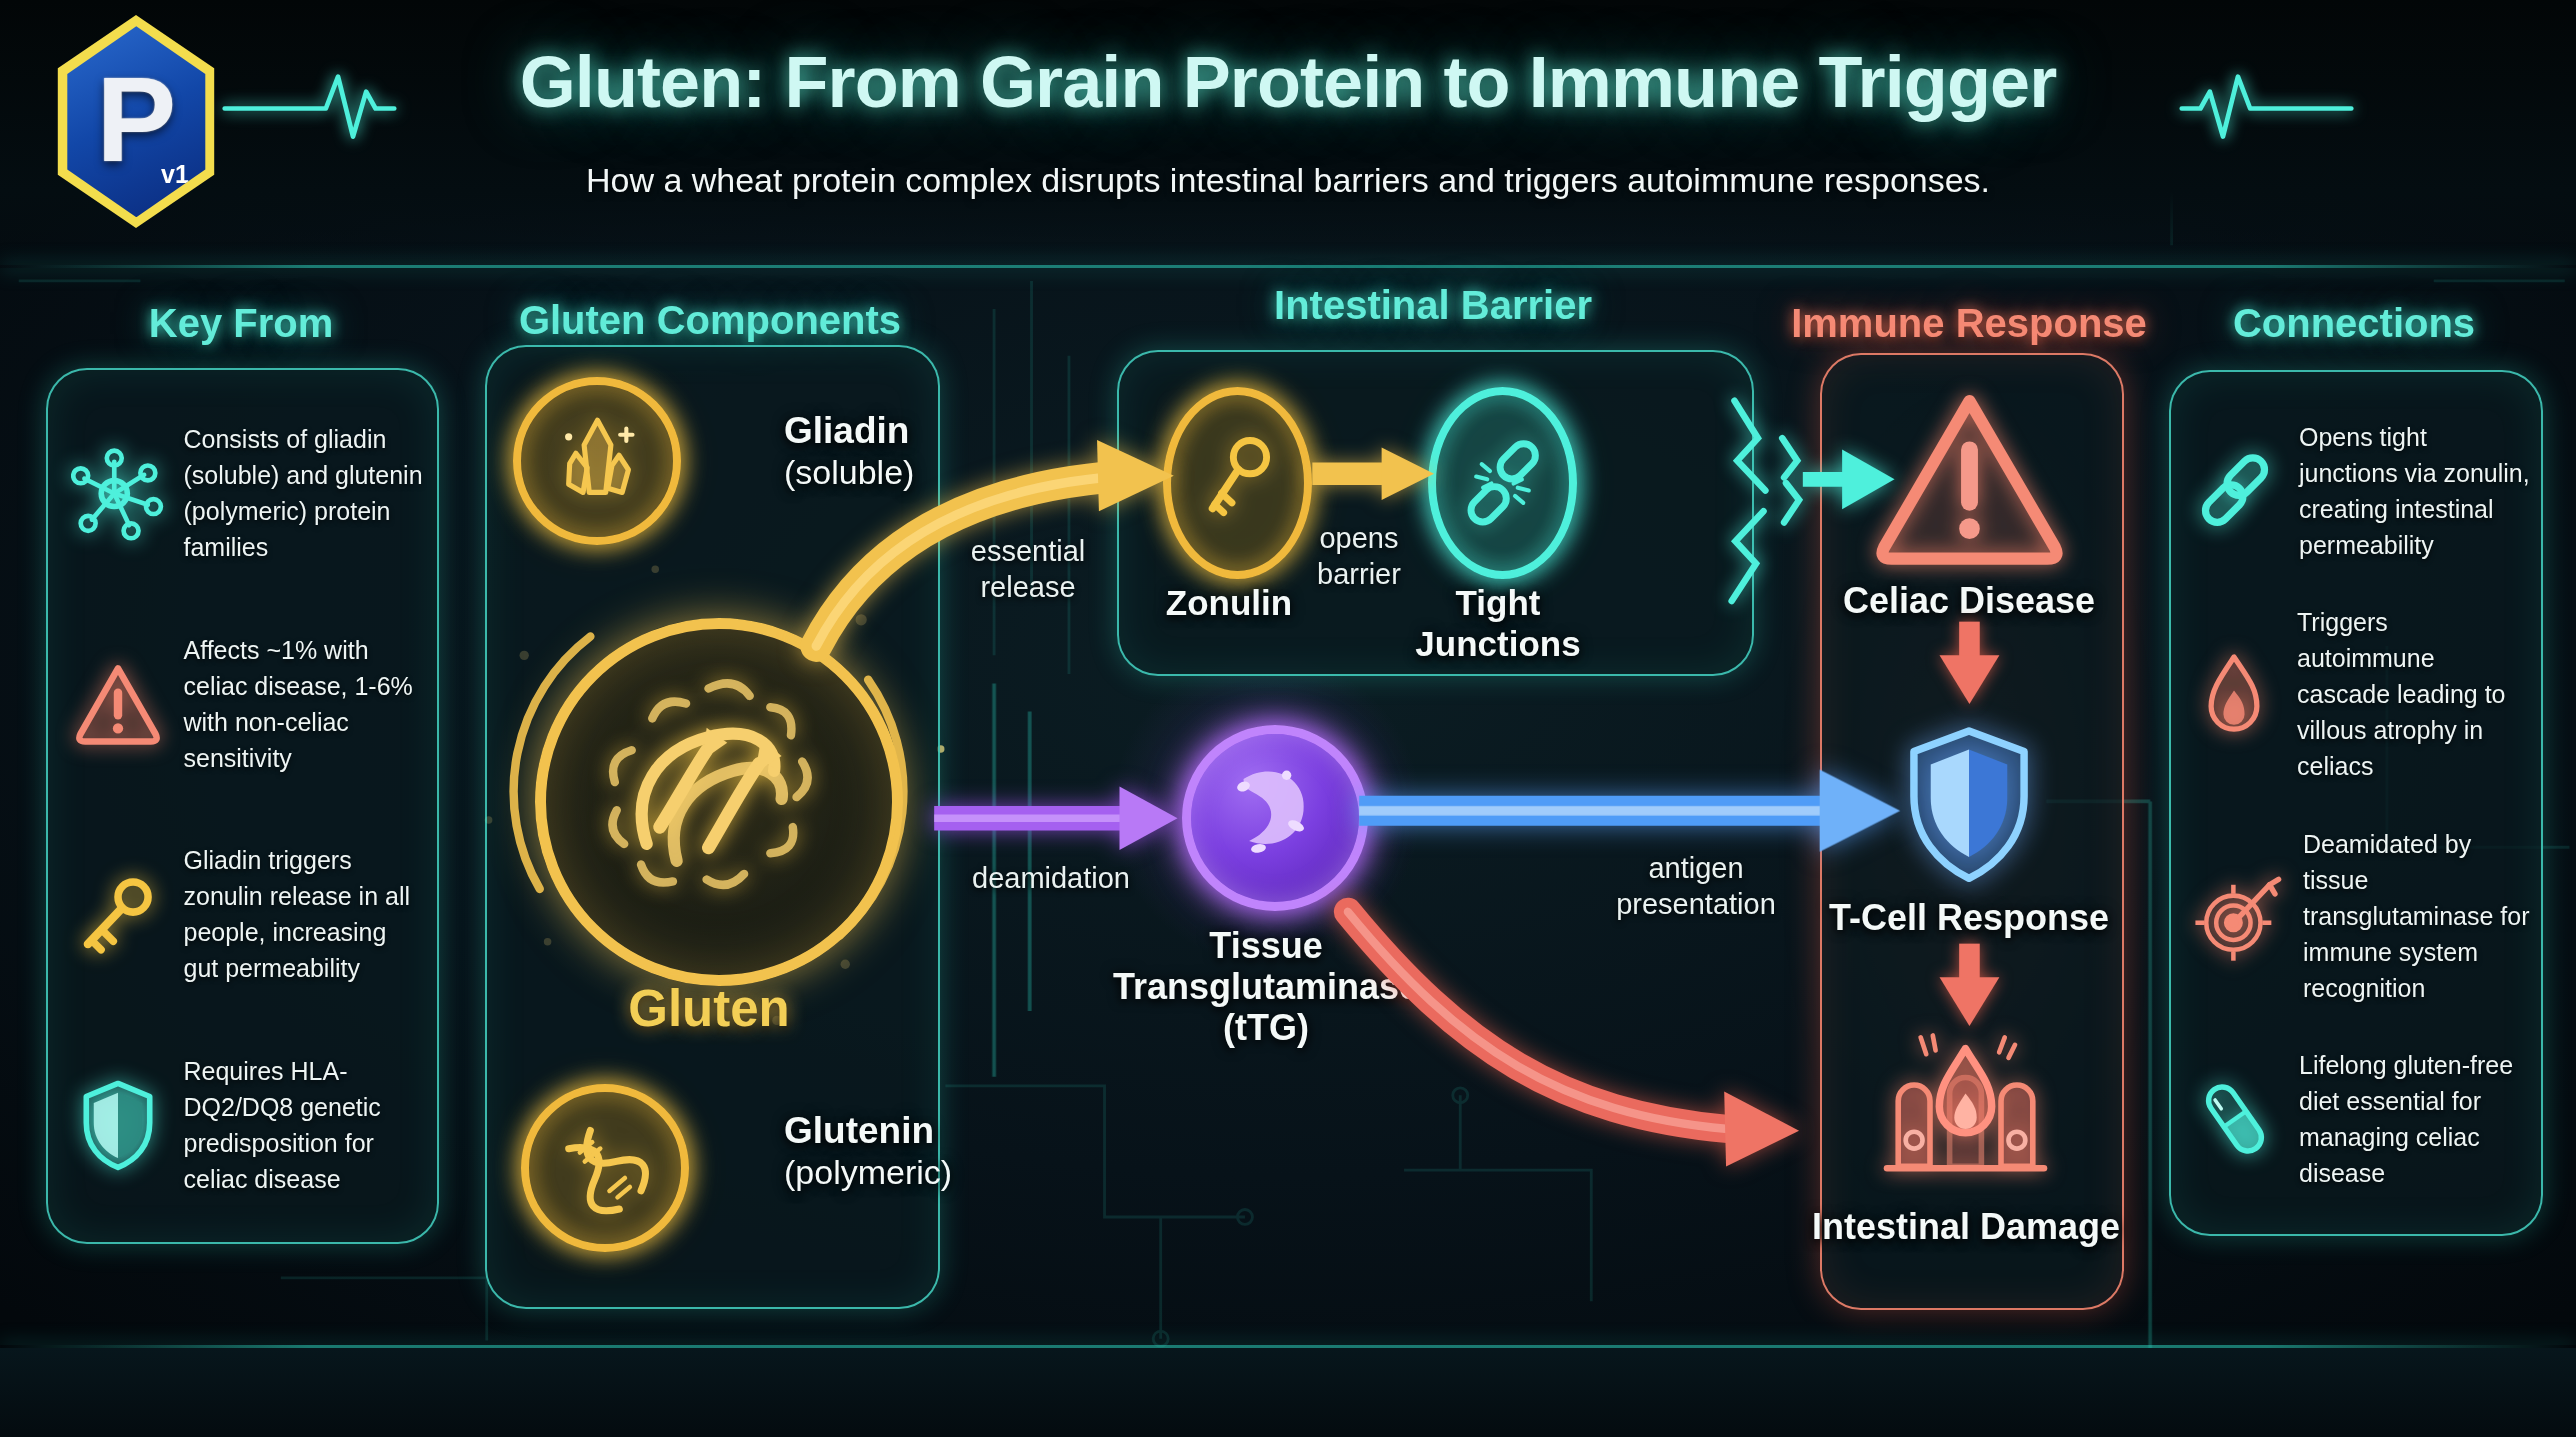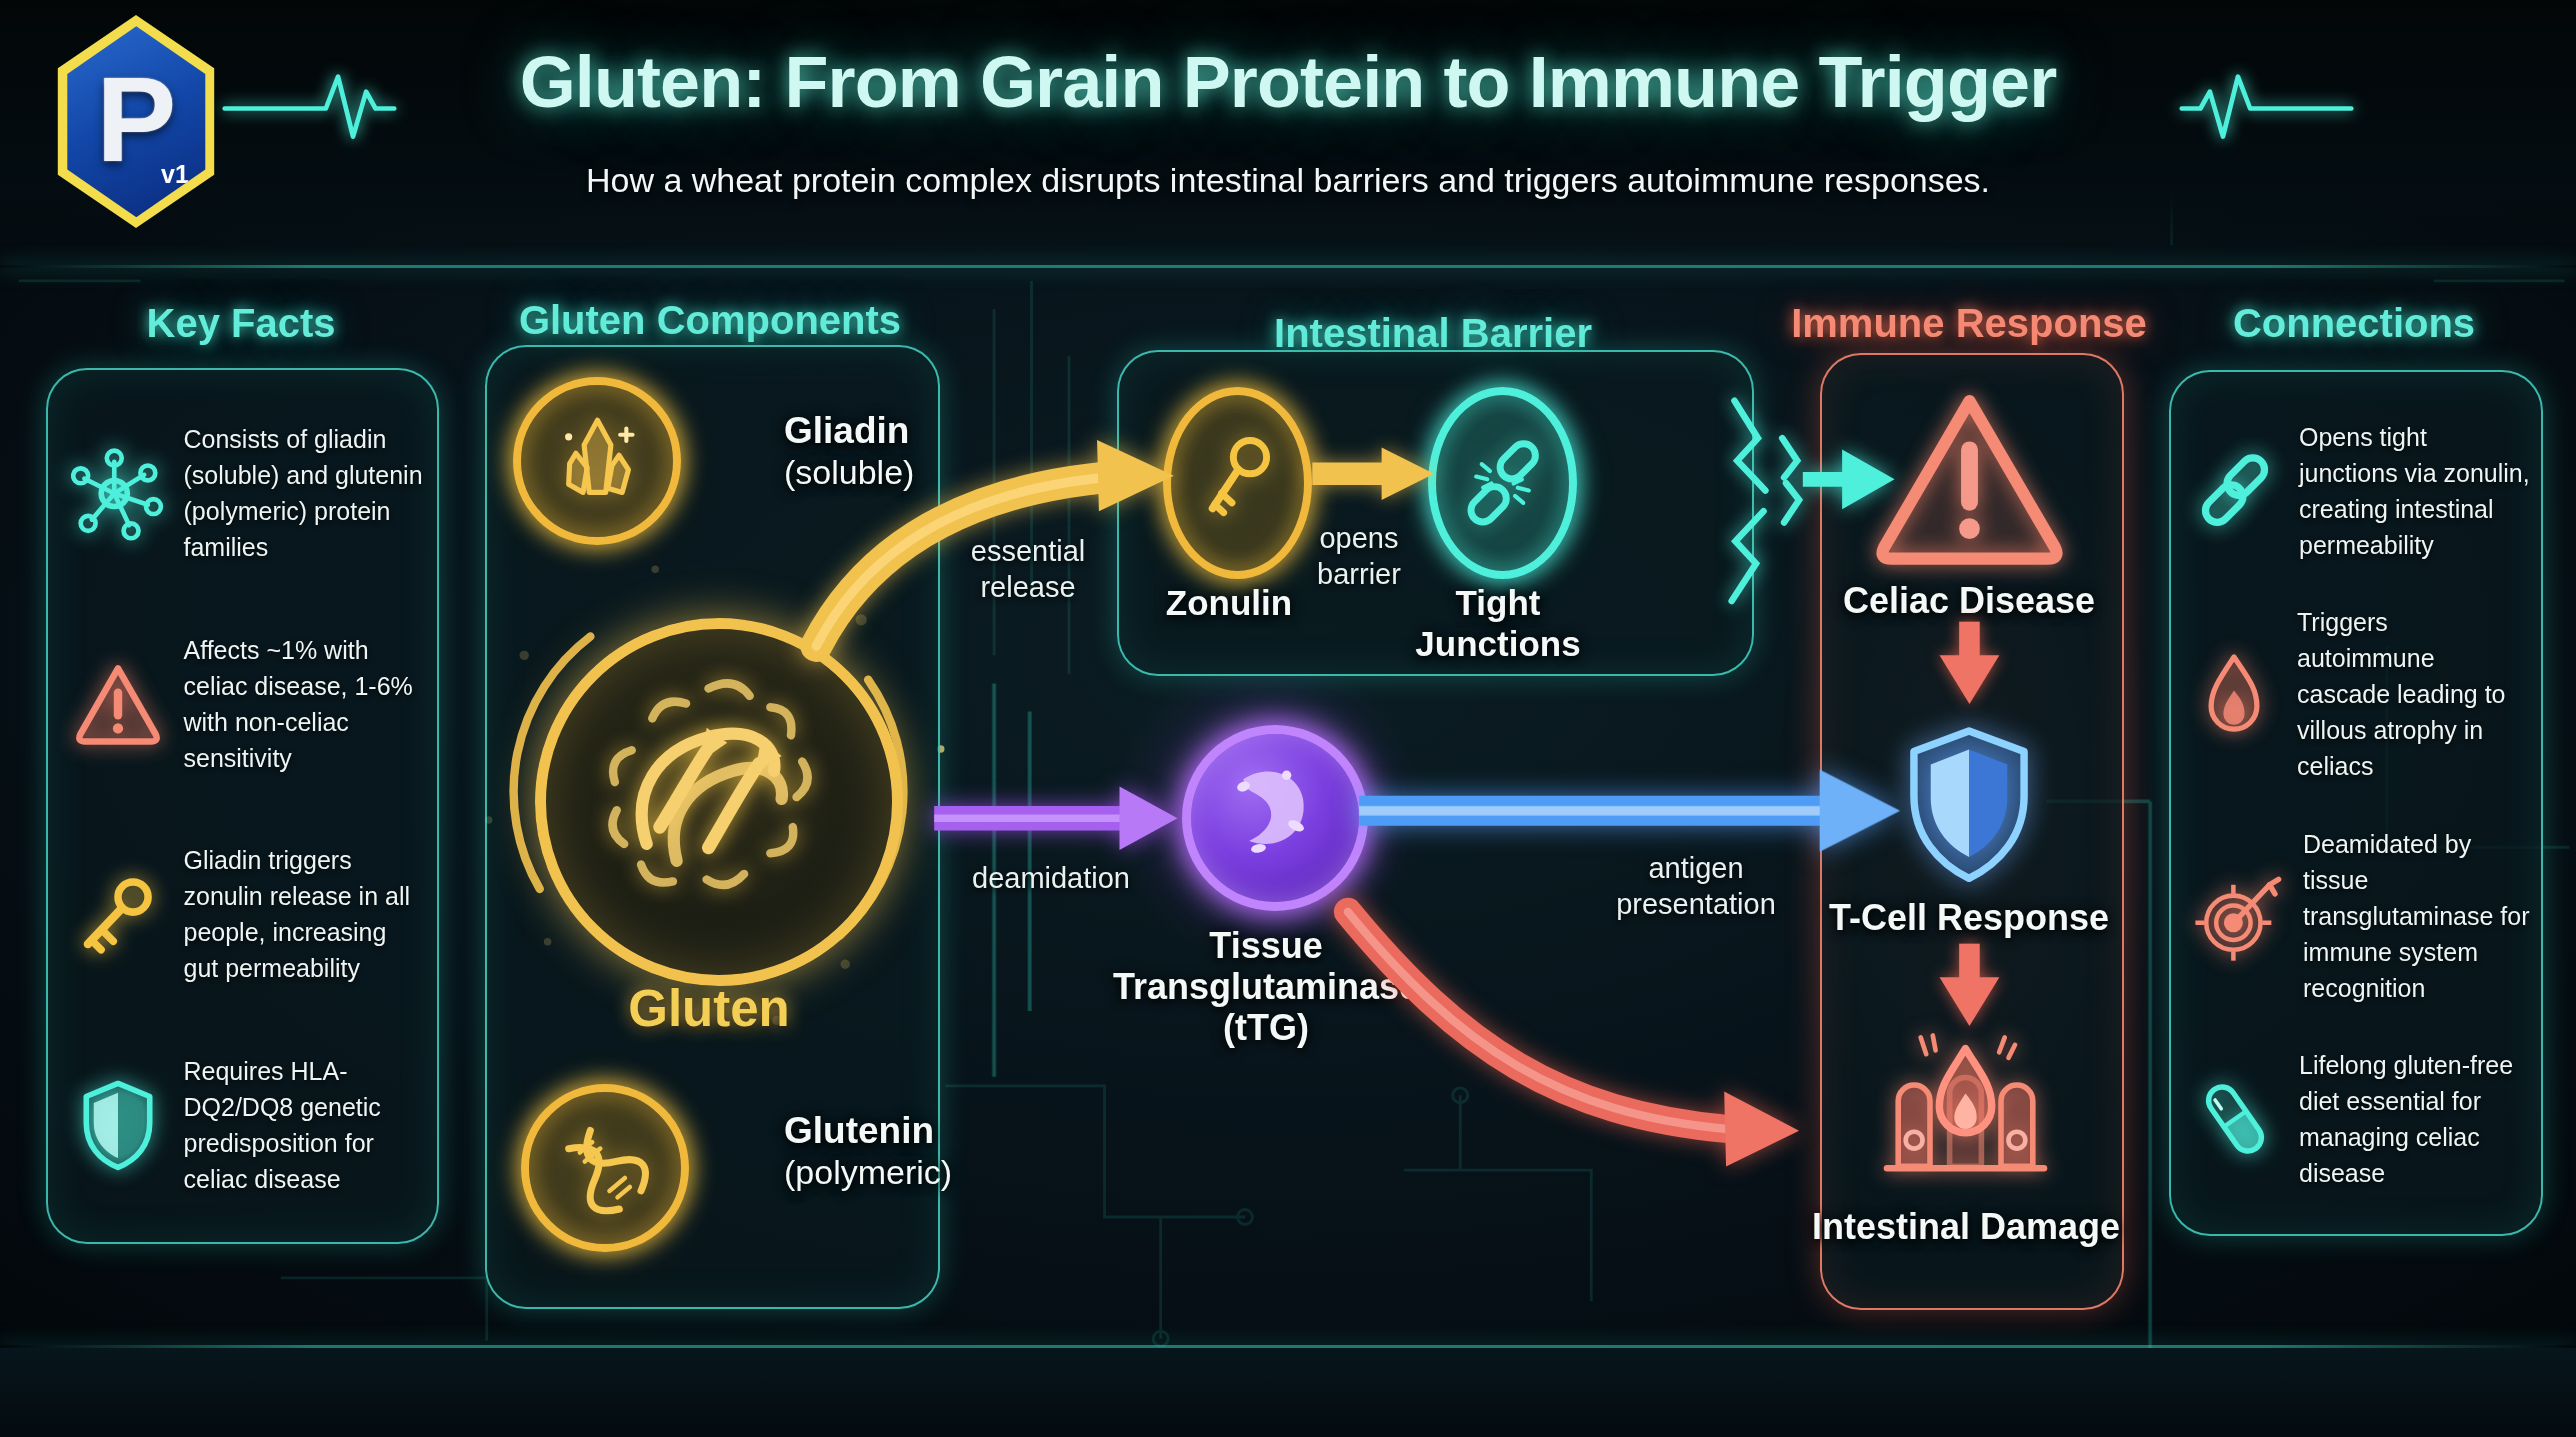--- a/index.html
+++ b/index.html
@@ -126,21 +126,21 @@
       <polyline points="5,40 95,40 113,40 126,6 142,70 156,22 166,40 186,40" fill="none" stroke="#4ef0dc" stroke-width="5" stroke-linejoin="round" stroke-linecap="round"></polyline>
     </svg>
     <svg class="abs ekg" style="left:2178px;top:71px;" width="178" height="75" viewBox="0 0 190 80">
       <polyline points="4,40 24,40 34,22 48,70 64,6 77,40 95,40 185,40" fill="none" stroke="#4ef0dc" stroke-width="5" stroke-linejoin="round" stroke-linecap="round"></polyline>
     </svg>
     <div class="abs main-title">Gluten: From Grain Protein to Immune Trigger</div>
     <div class="abs subtitle">How a wheat protein complex disrupts intestinal barriers and triggers autoimmune responses.</div>
   </div>
   <div class="abs divider" style="top:265px;"></div>
 
-  <div class="abs col-title" style="left:241px;top:301px;">Key Facts</div>
+  <div class="abs col-title" style="left:241px;top:301px;">Key From</div>
   <div class="abs panel" style="left:46px;top:368px;width:389px;height:872px;">
     <div class="fact-list">
       <div class="fact">
         <div class="fact-icon icon-glow-teal">
           <svg width="94" height="97" viewBox="0 0 100 104">
             <g stroke="#4ef0dc" stroke-width="5" fill="none" stroke-linecap="round">
               <line x1="46" y1="52" x2="46" y2="18"></line>
                 <line x1="46" y1="52" x2="78" y2="32"></line>
               <line x1="46" y1="52" x2="82" y2="64"></line>
                 <line x1="46" y1="52" x2="62" y2="86"></line>
@@ -246,21 +246,21 @@
         <line x1="40" y1="70" x2="60" y2="70" stroke-width="4.5"></line>
         <line x1="42" y1="80" x2="58" y2="80" stroke-width="4.5"></line>
       </g>
     </svg>
   </div>
   <div class="abs node-label nowrap" style="left:784px;top:1110px;transform:none;text-align:left;font-size:37px;">
     <span>Glutenin</span><br>
     <span class="sub-label">(polymeric)</span>
   </div>
 
-  <div class="abs col-title" style="left:1433px;top:311px;">Intestinal Barrier</div>
+  <div class="abs col-title" style="left:1433px;top:283px;">Intestinal Barrier</div>
   <div class="abs panel" style="left:1117px;top:350px;width:633px;height:322px;"></div>
 
   <div class="abs oval gold icon-glow-gold" style="left:1163px;top:387px;width:133px;height:176px;">
     <svg width="97" height="131" viewBox="0 0 140 180">
       <g stroke="#f5c542" fill="none" stroke-linecap="round">
         <circle cx="88" cy="52" r="24" stroke-width="10"></circle>
         <line x1="71" y1="70" x2="34" y2="126" stroke-width="11"></line>
         <line x1="47" y1="104" x2="62" y2="118" stroke-width="10"></line>
         <line x1="37" y1="120" x2="50" y2="132" stroke-width="10"></line>
       </g>

